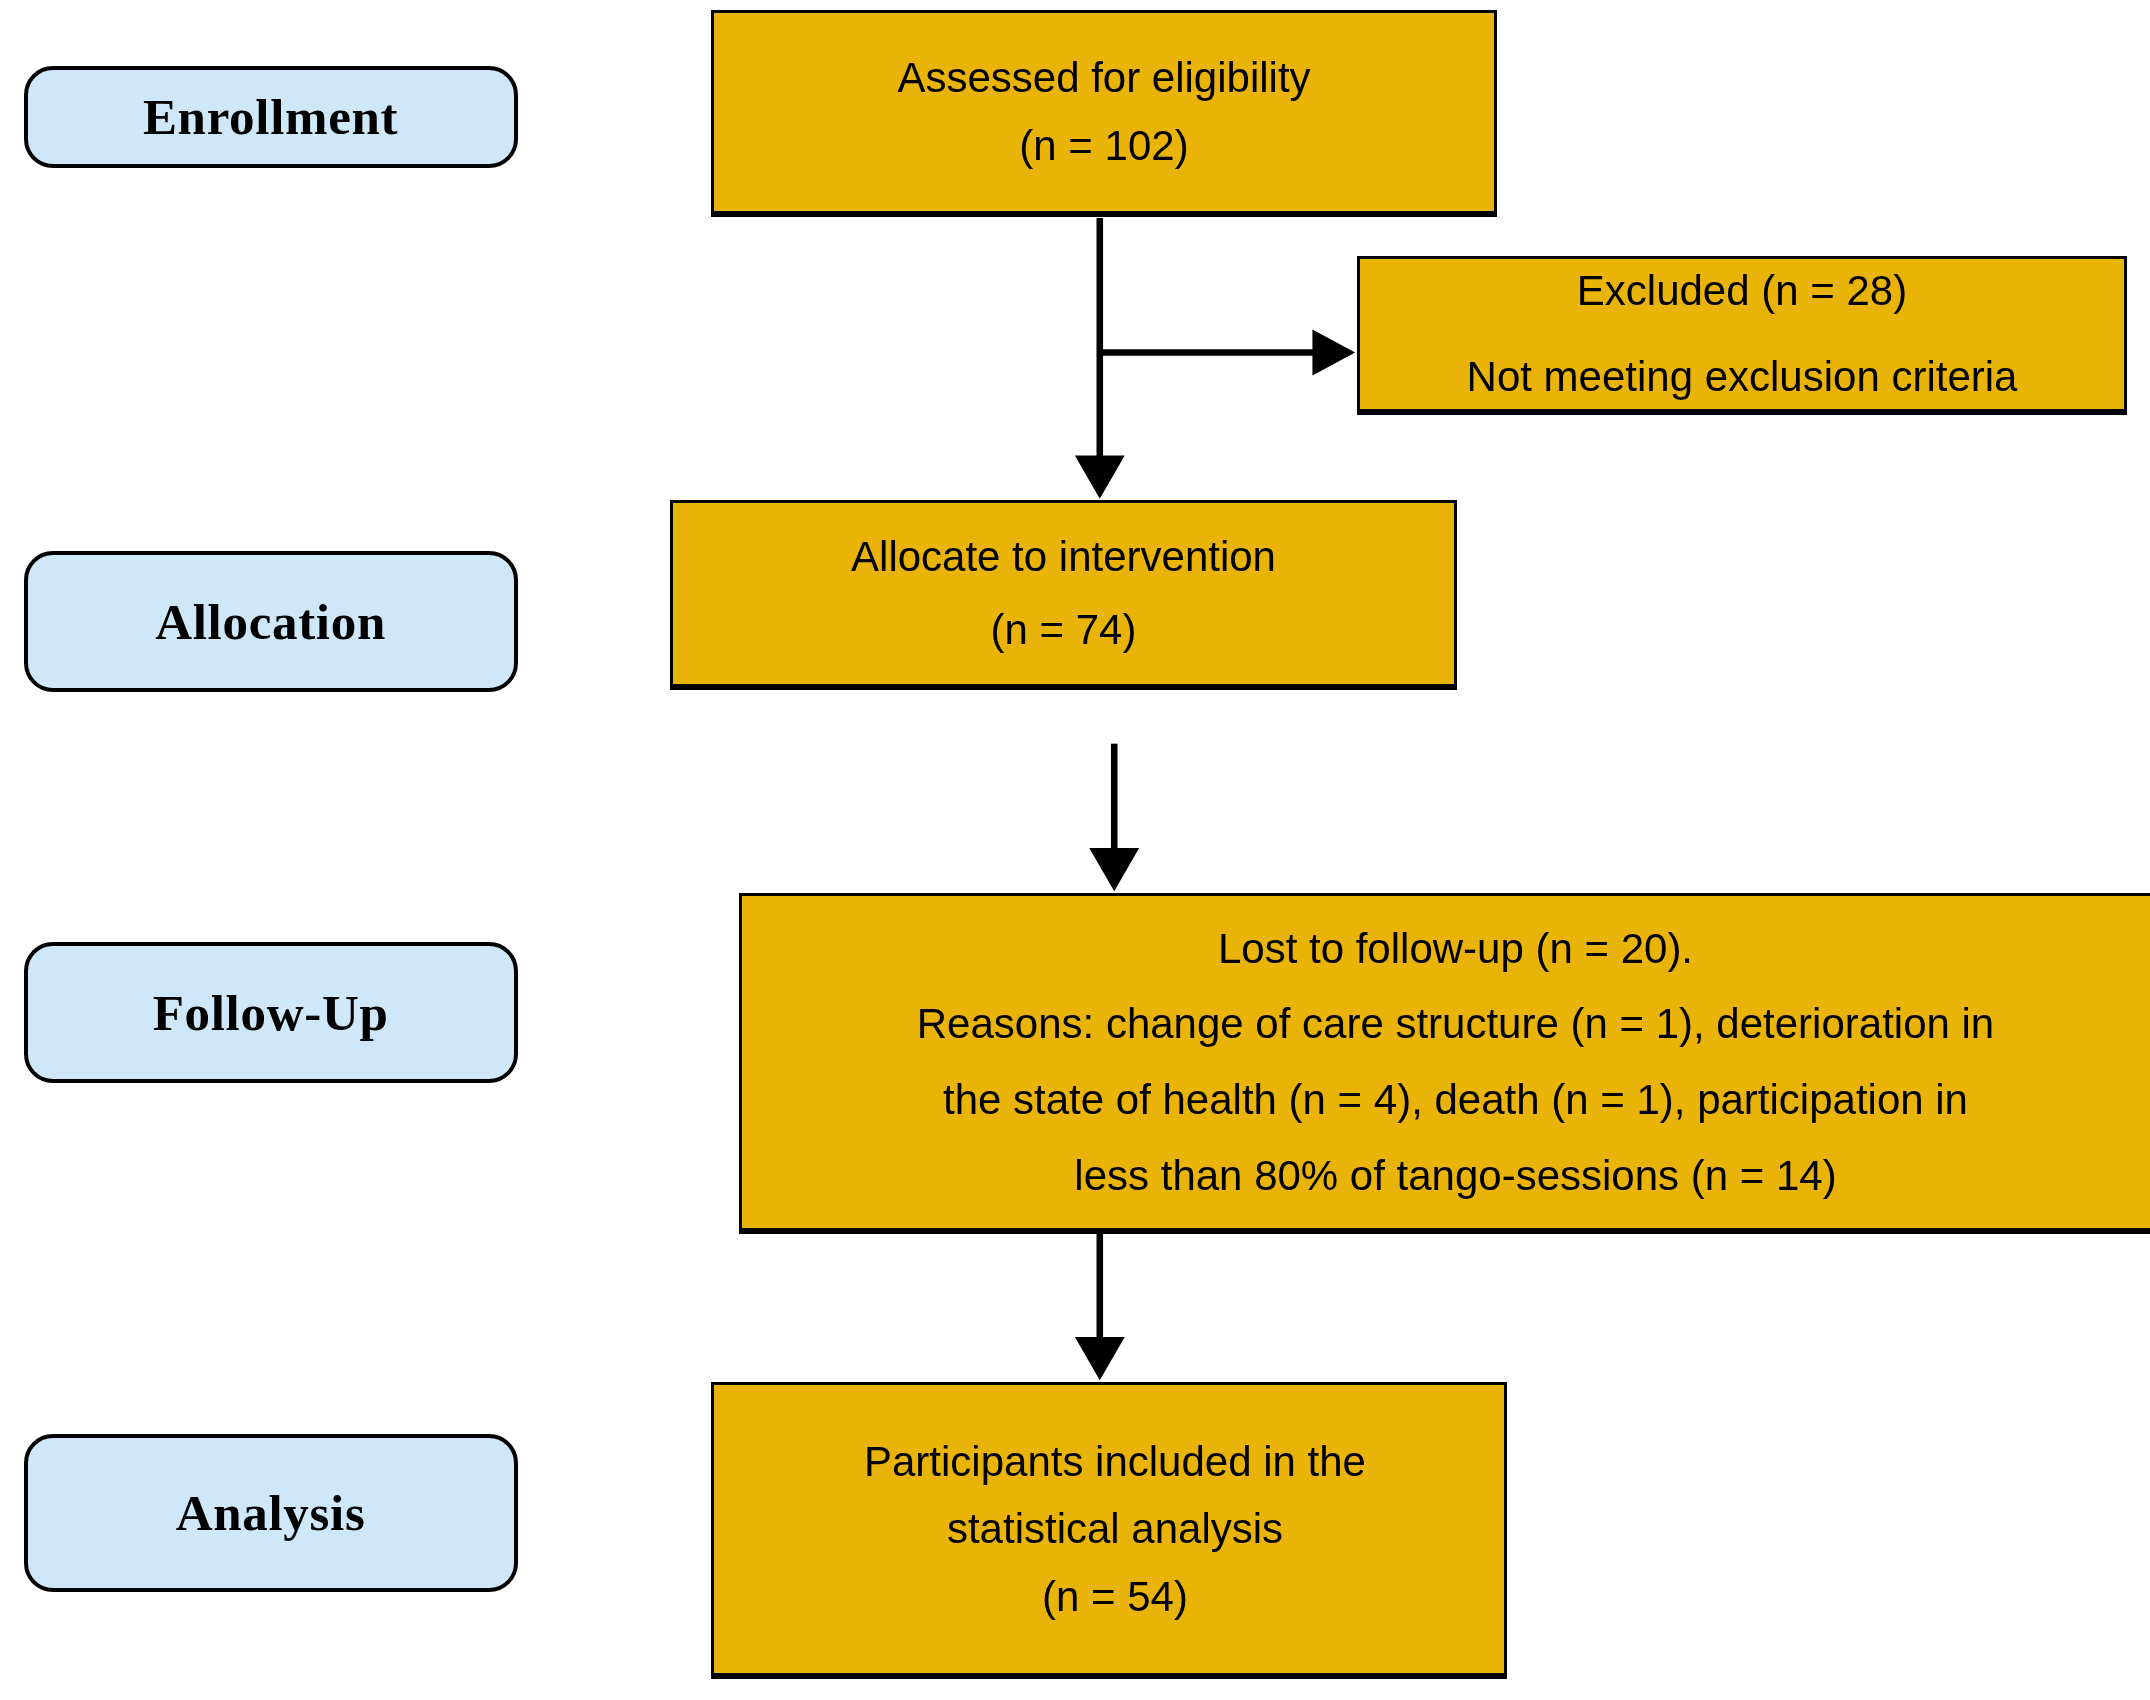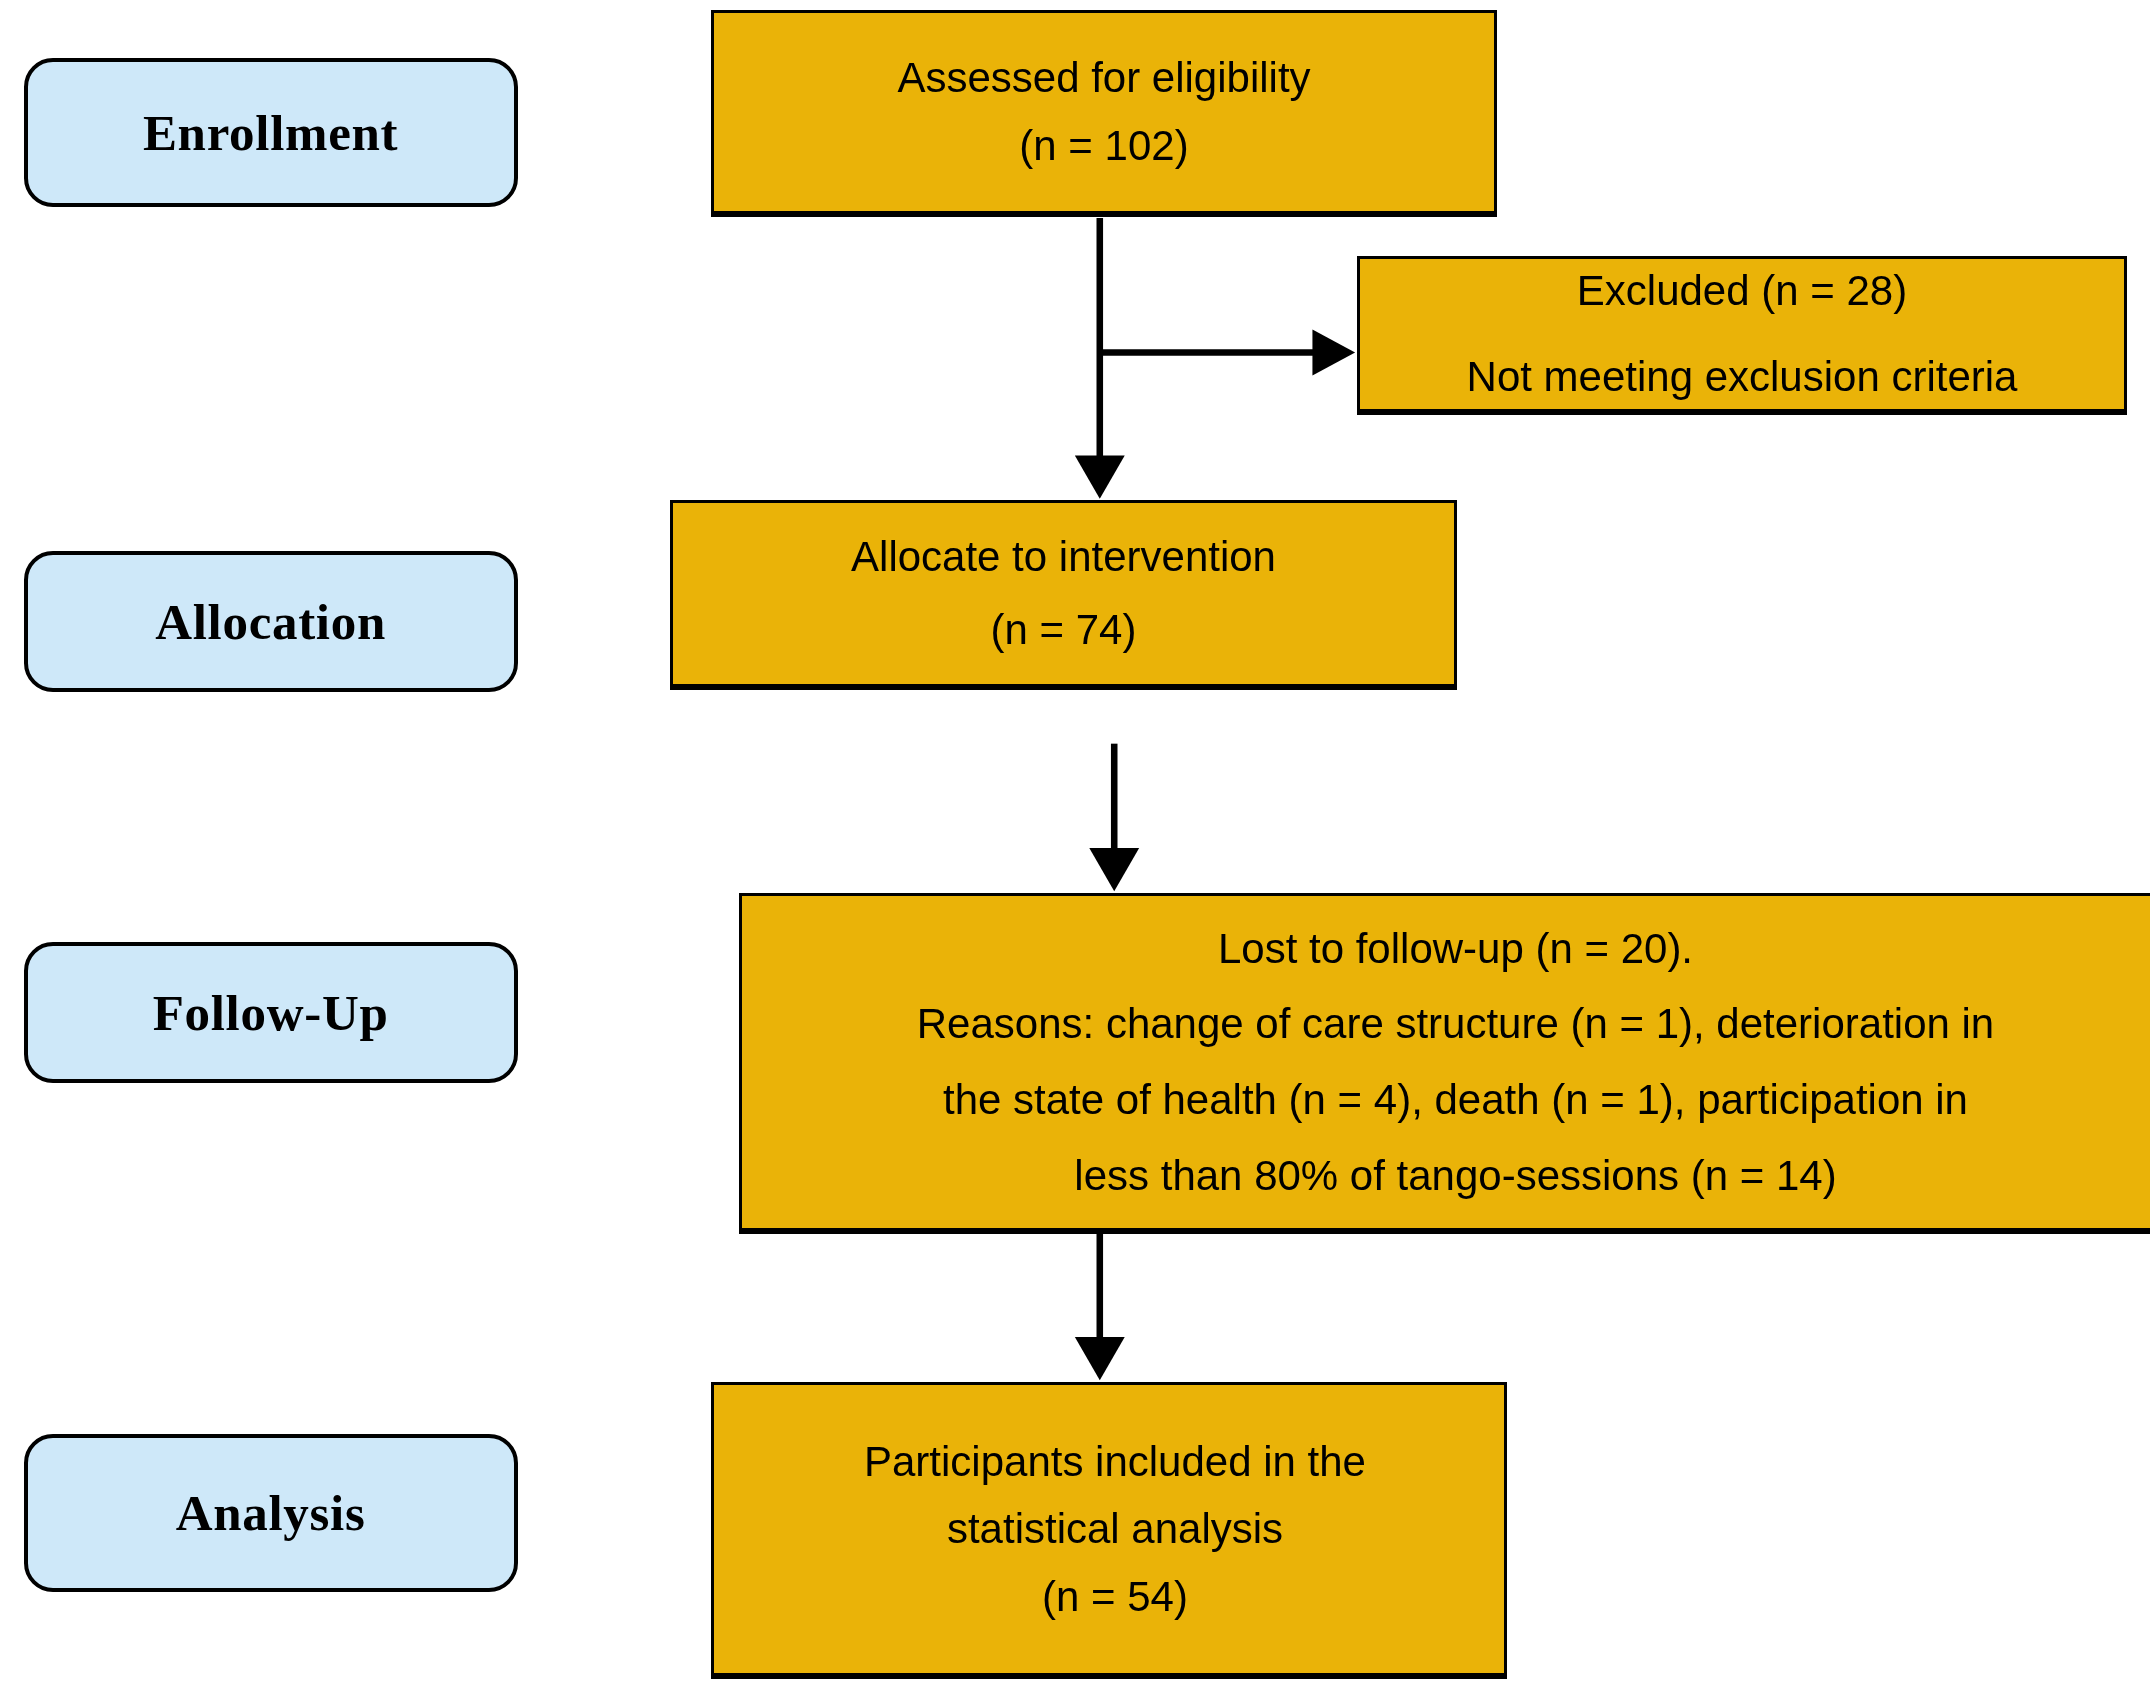--- a/index.html
+++ b/index.html
@@ -32,21 +32,21 @@
     border-radius:29px;
     display:flex;
     align-items:center;
     justify-content:center;
     font-family:"Liberation Serif","DejaVu Serif",serif;
     font-weight:bold;
     font-size:51px;
     letter-spacing:0.7px;
     box-sizing:border-box;
   }
-  .stage-enrollment{top:58px;height:149px;}
+  .stage-enrollment{top:66px;height:102px;}
   .stage-allocation{top:551px;height:141px;}
   .stage-followup{top:942px;height:141px;}
   .stage-analysis{top:1434px;height:158px;}
 
   
   .flowbox{
     position:absolute;
     background:#eab308;
     border:3.9px solid var(--box-border);
     border-bottom-width:6.6px;

